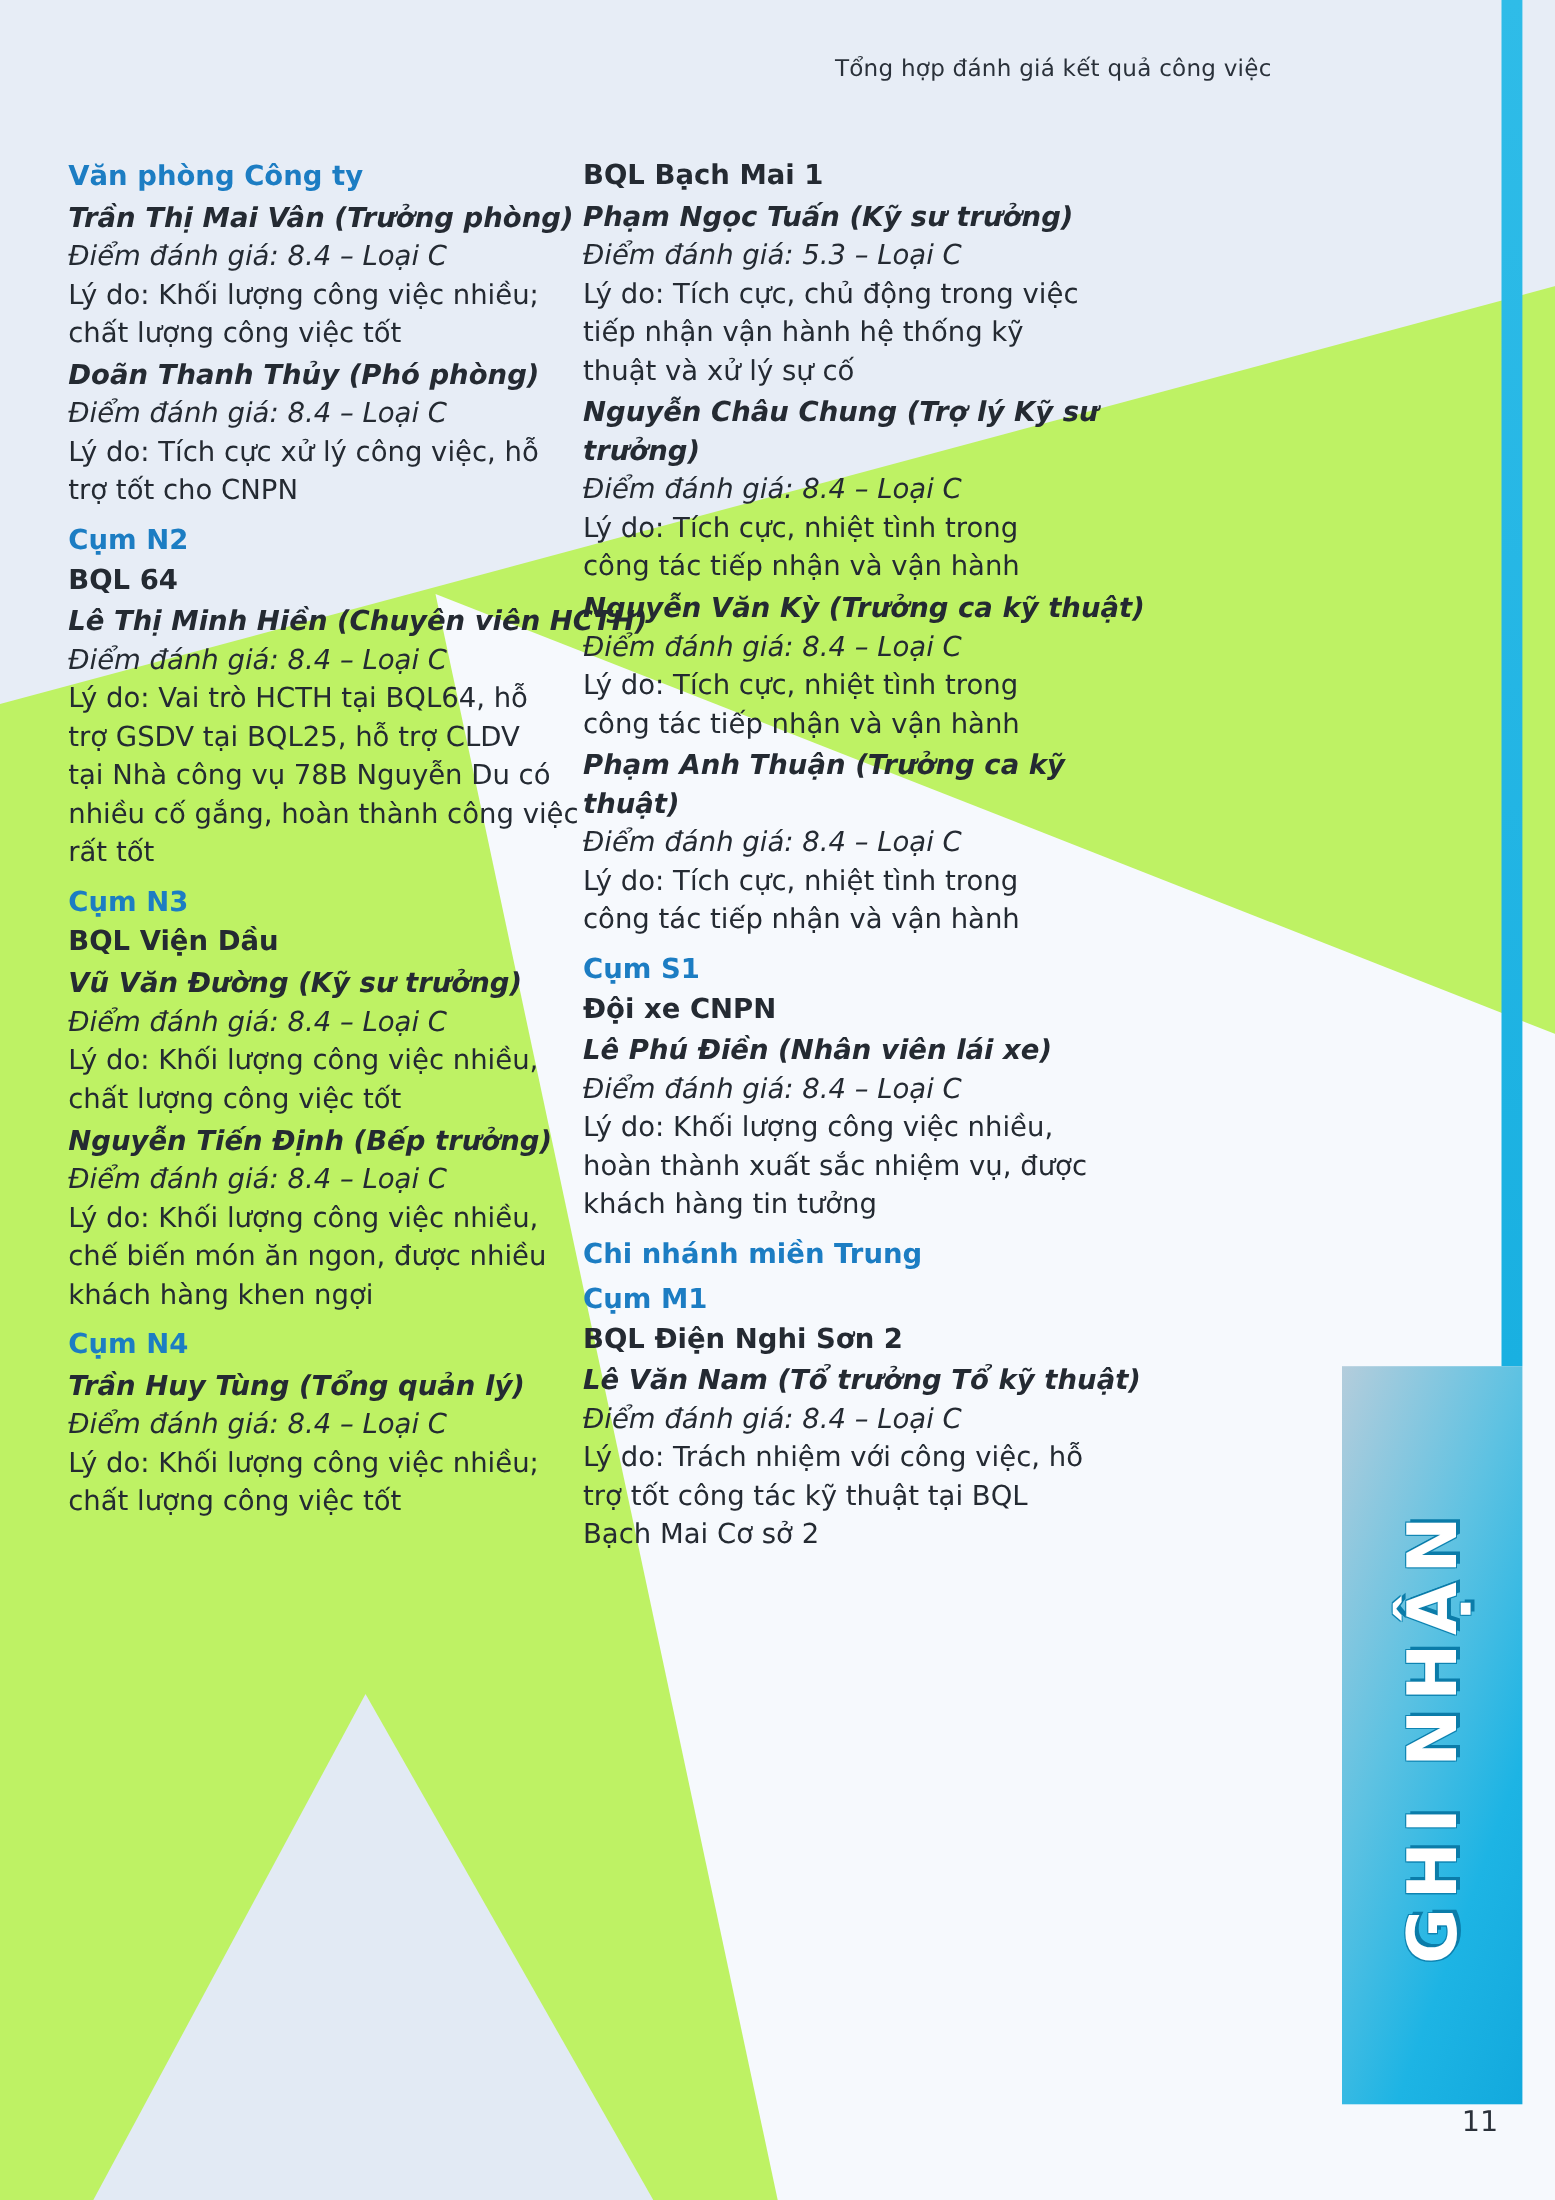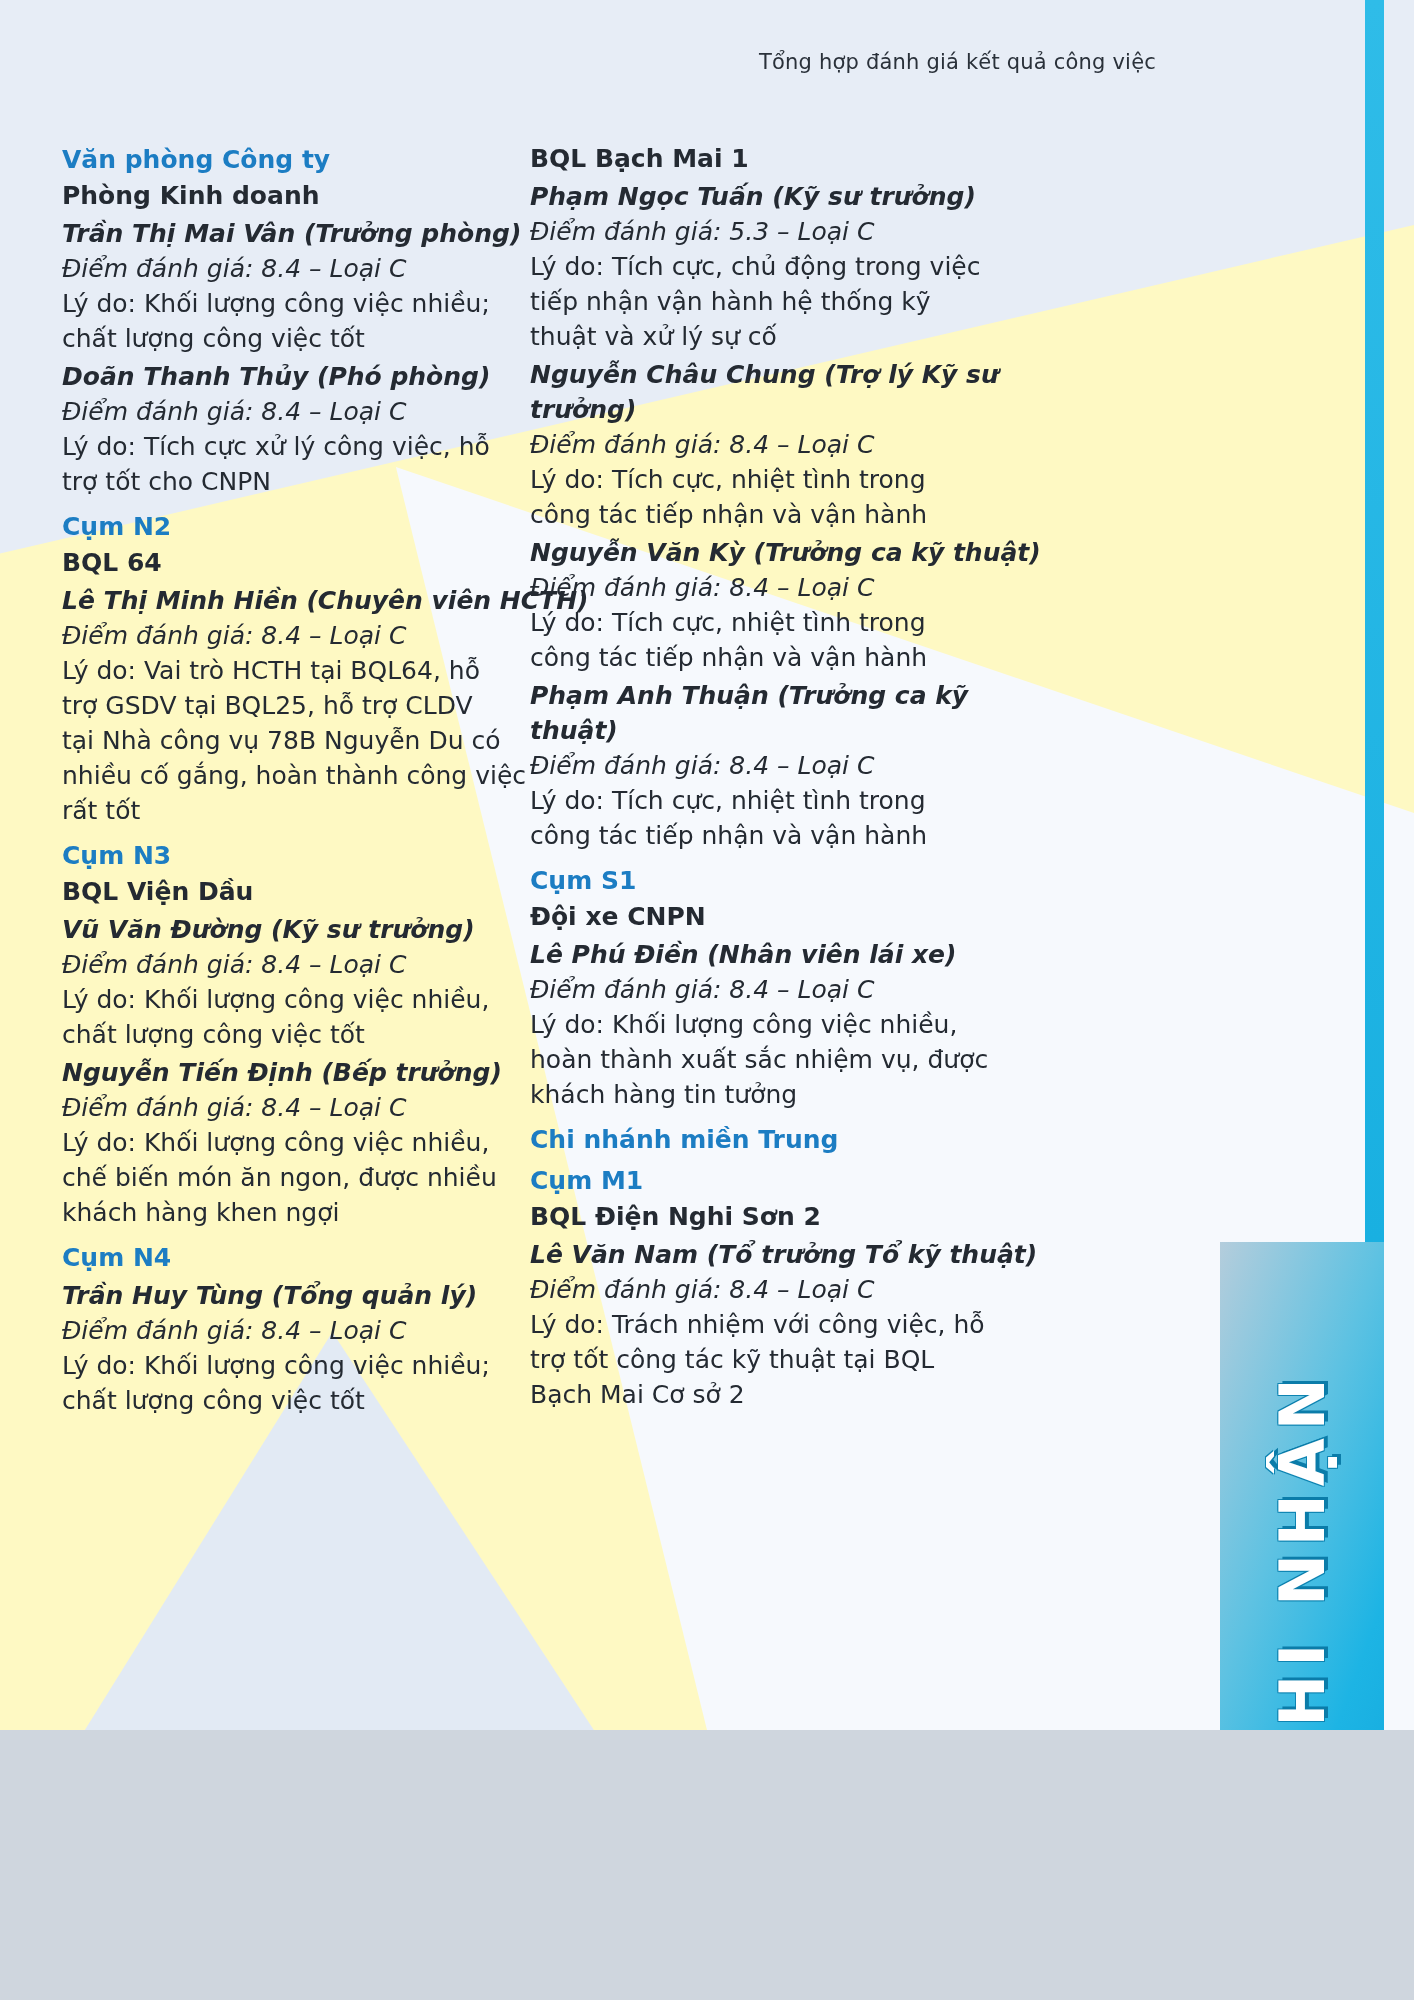--- a/index.html
+++ b/index.html
@@ -1,18 +1,18 @@
 <!DOCTYPE html>
 <html><head>
 <meta charset="utf-8">
 <style>
   html,body{margin:0;padding:0;background:#cfd6de;}
   .page{
-    position:relative;width:1414px;height:1730px;overflow:hidden;
-    background:#fef9c3;
+    position:relative;width:1414px;height:2000px;overflow:hidden;
+    background:#bef264;
     font-family:"DejaVu Sans","Liberation Sans",sans-serif;
   }
   
   .bg-top{
     position:absolute;inset:0;
     background:#e7edf6;
     clip-path:polygon(0 0,100% 0,100% 13%,0 32%);
   }
   .bg-wedge{
     position:absolute;inset:0;
@@ -67,21 +67,20 @@
 
 <div class="page">
   <div class="bg-top"></div>
   <div class="bg-wedge"></div>
   <div class="bg-triangle"></div>
 
   <div class="header-title">Tổng hợp đánh giá kết quả công việc</div>
 
   <div class="col col-left">
       <p class="section">Văn phòng Công ty</p>
-      <p class="unit">Phòng Kinh doanh</p>
       <p class="name">Trần Thị Mai Vân (Trưởng phòng)</p>
       <p class="score">Điểm đánh giá: 8.4 – Loại C</p>
       <p class="reason">Lý do: Khối lượng công việc nhiều;
 chất lượng công việc tốt</p>
       <p class="name">Doãn Thanh Thủy (Phó phòng)</p>
       <p class="score">Điểm đánh giá: 8.4 – Loại C</p>
       <p class="reason">Lý do: Tích cực xử lý công việc, hỗ
 trợ tốt cho CNPN</p>
       <p class="section">Cụm N2</p>
       <p class="unit">BQL 64</p>

